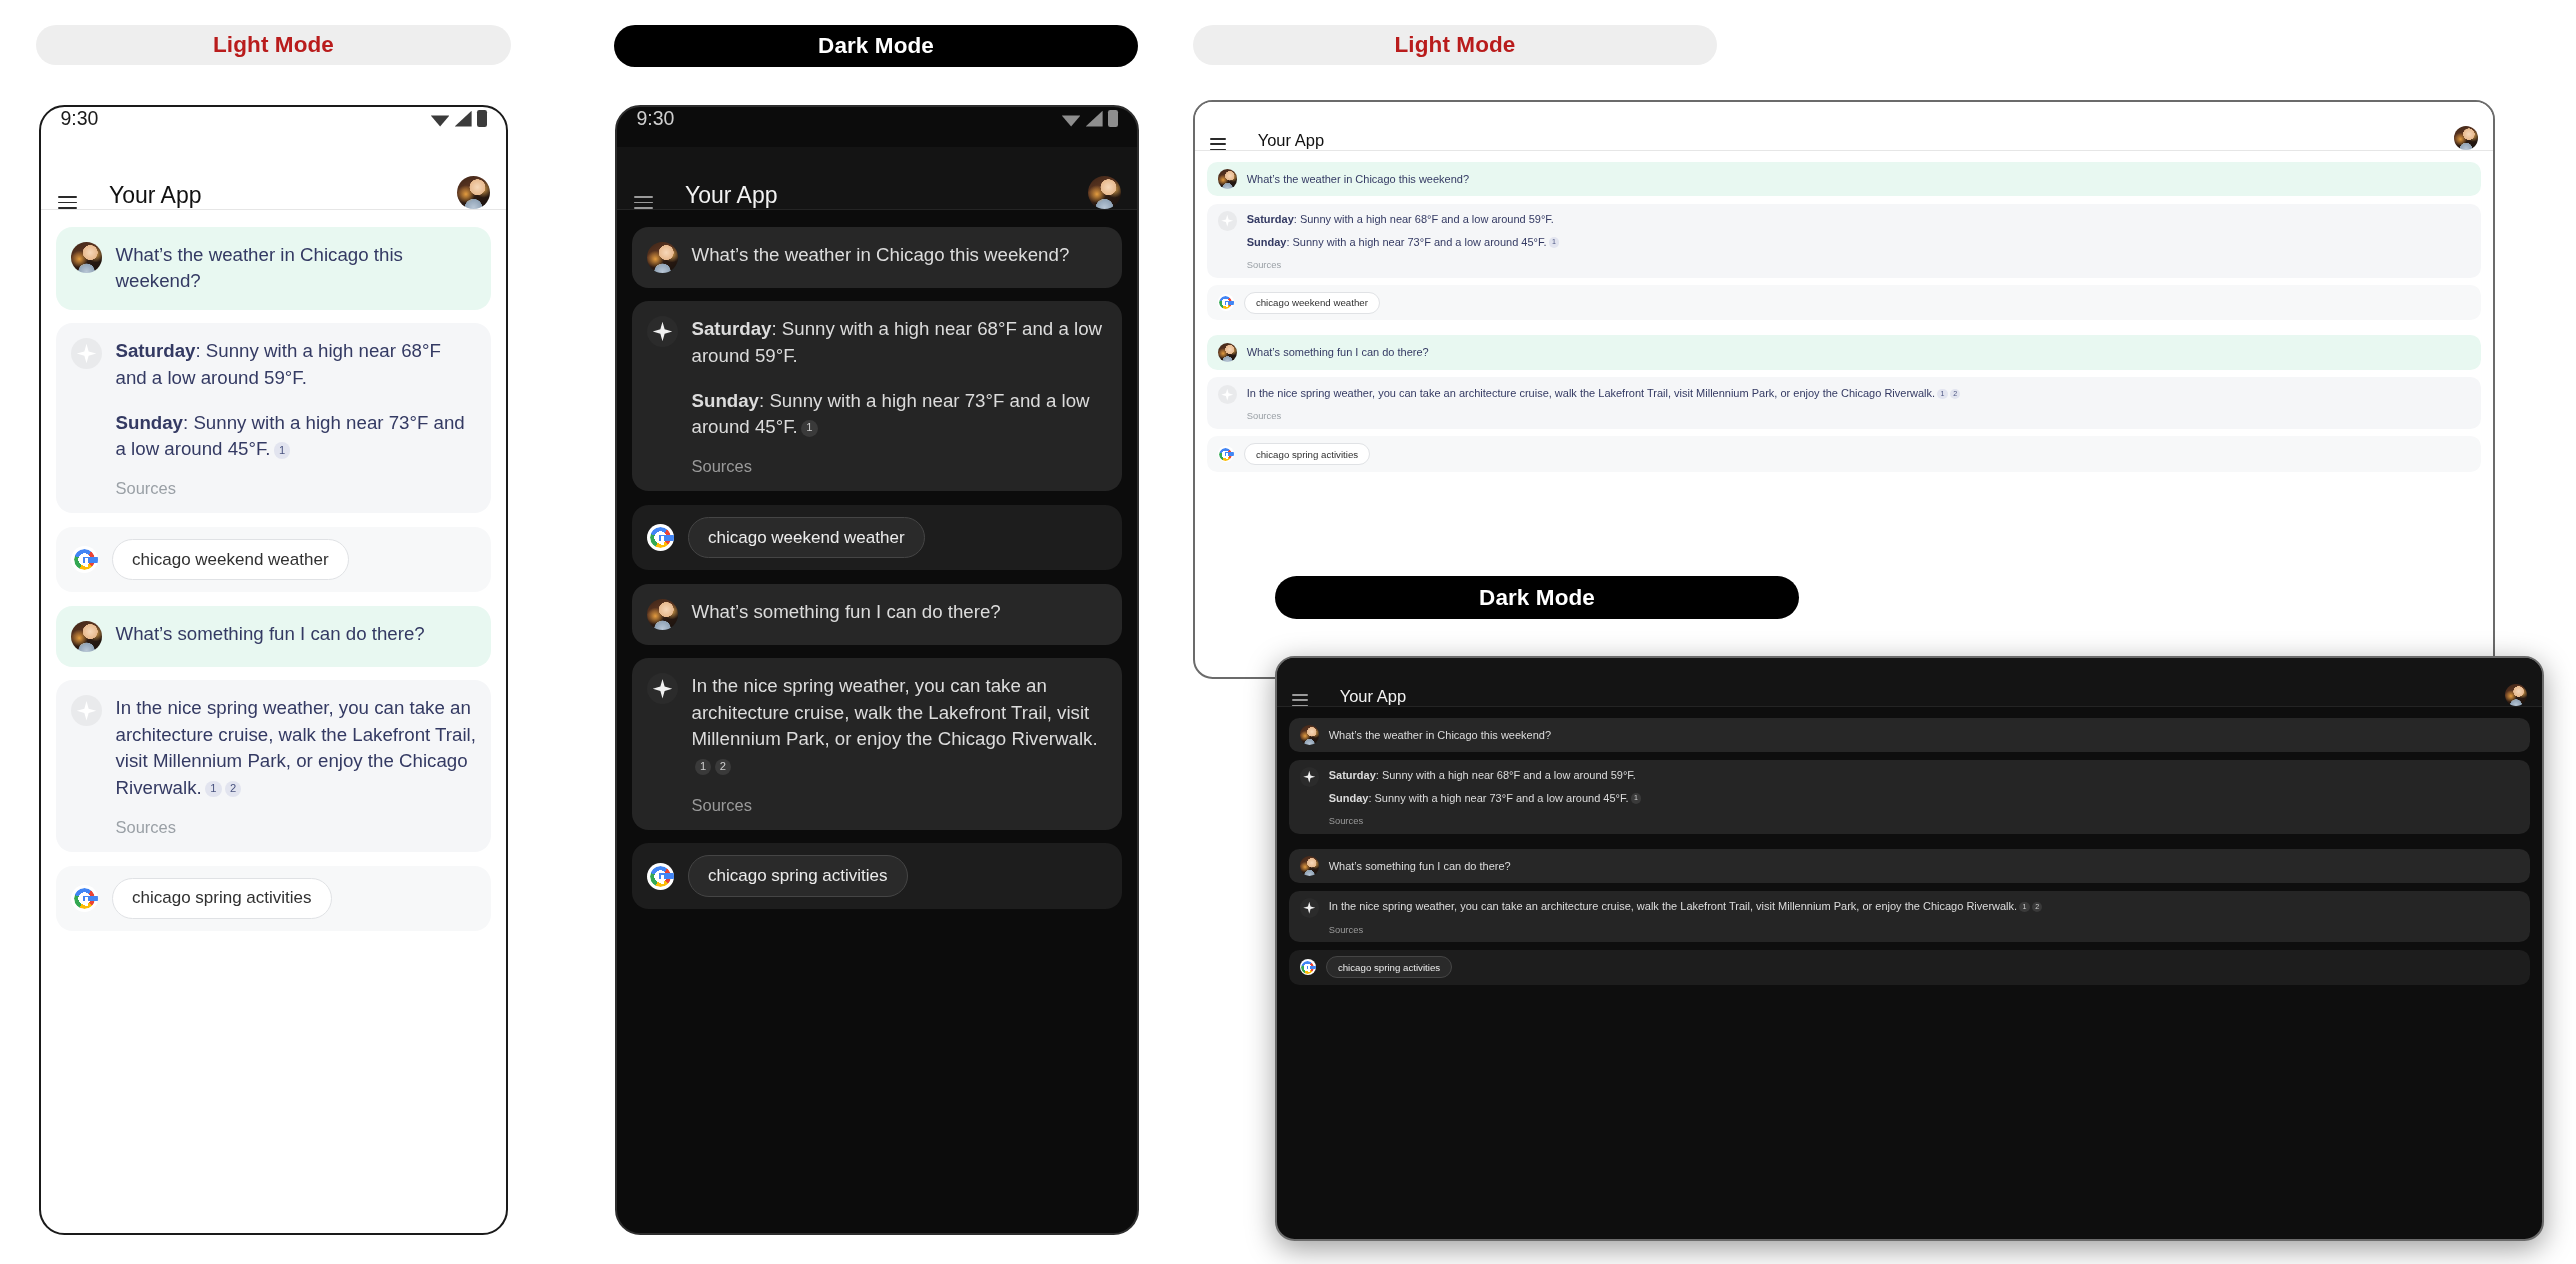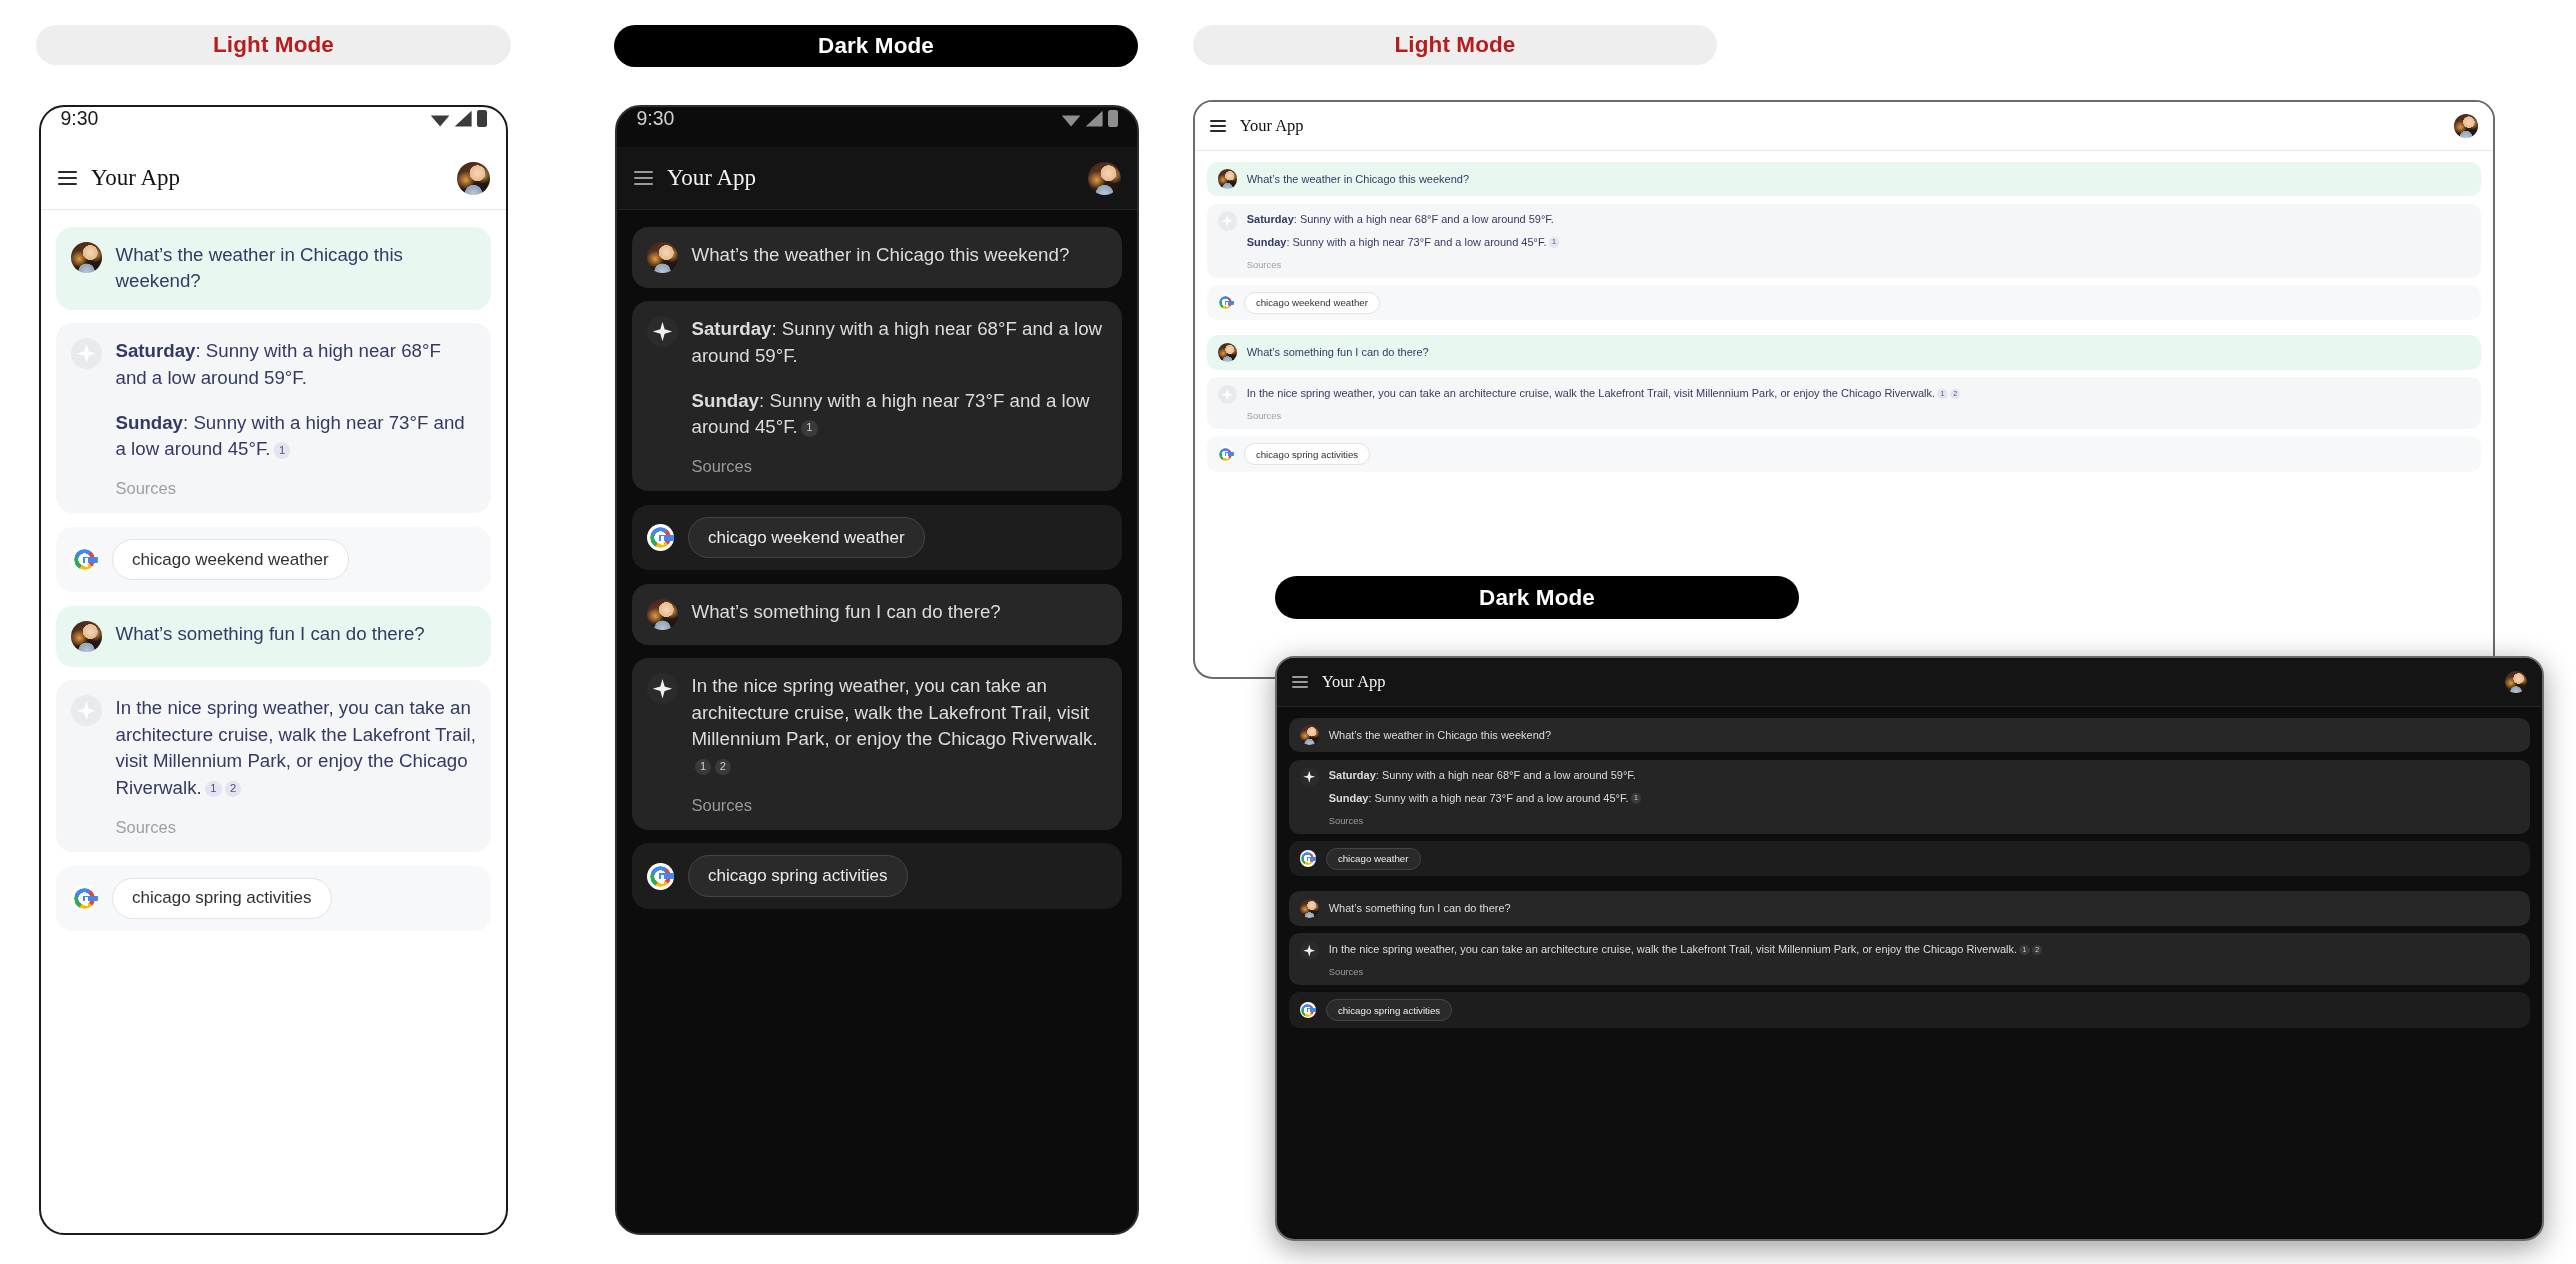--- a/index.html
+++ b/index.html
@@ -60,24 +60,23 @@
   .ico-cell {
     width: 17px; height: 15.7px;
     clip-path: polygon(100% 0%, 100% 100%, 0% 100%);
   }
   .ico-batt { width: 9.7px; height: 17px; border-radius: 2.2px; }
   .light .ico-wifi, .light .ico-cell, .light .ico-batt { background: #3b3b3b; }
   .dark  .ico-wifi, .dark  .ico-cell, .dark  .ico-batt { background: #8e8e8e; }
 
   
   .appbar {
-    display: flex; align-items: center;
-    gap: 14px;
+    display: flex; align-items: flex-end;
+    gap: 32px;
     padding: 0 16.5px;
-    font-family: Liberation Serif, serif;
   }
   .appbar.phone-bar { height: 63px; }
   .appbar.tablet-bar { height: 49px; padding: 0 15px; }
   .light .appbar { border-bottom: 0.7px solid #e6e6e6; background: #ffffff; }
   .dark  .appbar { border-bottom: 0.7px solid #242424; background: #141414; }
 
   .hamburger { display: flex; flex-direction: column; justify-content: center; gap: 3.7px; cursor: pointer; }
   .hamburger span { display: block; height: 1.9px; border-radius: 1.5px; }
   .phone-bar .hamburger span { width: 19.5px; }
   .tablet-bar .hamburger span { width: 15.7px; height: 1.5px; }
@@ -482,26 +481,20 @@
           <div class="msg-text">
             <b>Saturday</b><span>: Sunny with a high near 68°F and a low around 59°F.</span>
           </div>
           <div class="msg-text" style="margin-top:.55em;">
             <b>Sunday</b><span>: Sunny with a high near 73°F and a low around 45°F.</span><span class="cite">1</span>
           </div>
           <span class="sources">Sources</span>
         </div>
       </div>
 
-      <div class="chiprow d">
-        <span class="glogo" style="width:16.5px;height:16.5px;">
-            <i></i>
-          </span>
-        <span class="querychip d">chicago weather</span>
-      </div>
 
       <div class="bubble user d" style="align-items:center;gap:9.7px;margin-top:7.5px;">
         <div class="avatar" style="width:19.5px;height:19.5px;"></div>
         <div class="body">
           <div class="msg-text">What’s something fun I can do there?</div>
         </div>
       </div>
 
       <div class="bubble ai d" style="gap:9.7px;">
         <div class="sparkle" style="width:19.5px;height:19.5px;">

